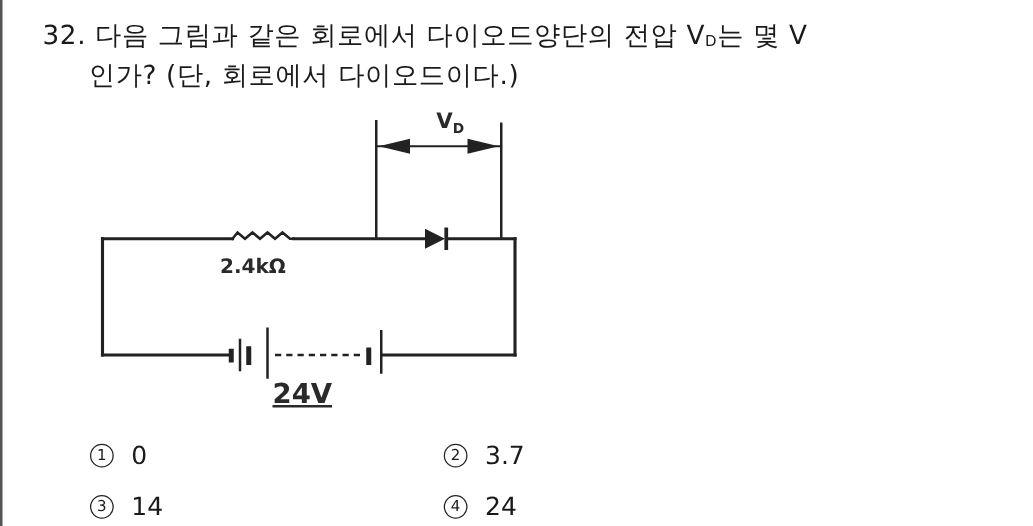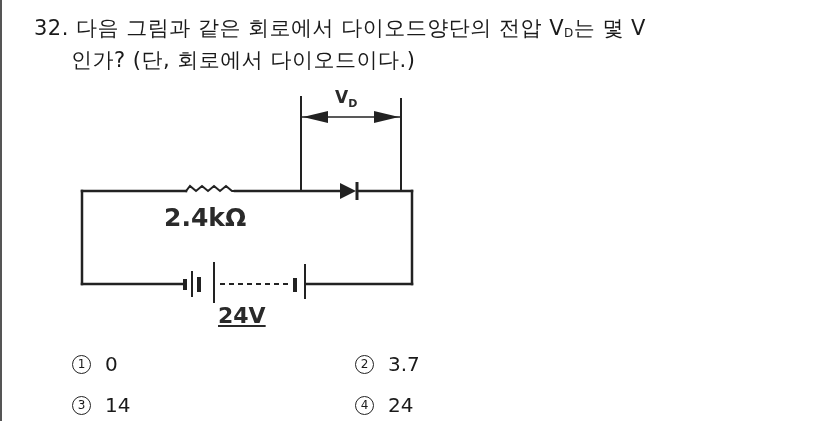--- a/index.html
+++ b/index.html
@@ -5,23 +5,23 @@
     html, body { margin: 0; padding: 0; background: #ffffff; }
     body { width: 826px; height: 421px; position: relative; overflow: hidden;
            font-family: "DejaVu Sans", "Liberation Sans", sans-serif; color: #1a1a1a; }
     .left-border { position: absolute; left: 0; top: 0; width: 2px; height: 421px; background: #555; }
     .q-line { position: absolute; font-size: 21px; letter-spacing: 0.5px; white-space: nowrap; }
     .q1 { left: 34px; top: 14px; }
     .q2 { left: 71px; top: 46px; }
     .sub { font-size: 12px; vertical-align: -2px; }
     .figure { position: absolute; left: 0; top: 0; width: 826px; height: 421px; }
     .fig-label { position: absolute; font-family: "DejaVu Sans", sans-serif; font-weight: bold; color: #2a2a2a; }
-    .lbl-res { left: 164px; top: 203px; font-size: 25px; }
+    .lbl-res { left: 176px; top: 203px; font-size: 16px; }
     .lbl-bat { left: 218px; top: 303px; font-size: 22px; text-decoration: underline; }
-    .lbl-vd { left: 335px; top: 87px; font-size: 17px; }
+    .lbl-vd { left: 349px; top: 87px; font-size: 17px; }
     .lbl-vd .sub2 { font-size: 11px; vertical-align: -4px; }
     .choice { position: absolute; font-size: 20px; white-space: nowrap; display: flex; align-items: center; }
     .circ { display: inline-block; width: 17px; height: 17px; border: 1px solid #222; border-radius: 50%;
             font-size: 12px; line-height: 17px; text-align: center; margin-right: 14px; }
     .c1 { left: 72px; top: 352px; }
     .c2 { left: 355px; top: 352px; }
     .c3 { left: 72px; top: 393px; }
     .c4 { left: 355px; top: 393px; }
   </style>
 </head>

